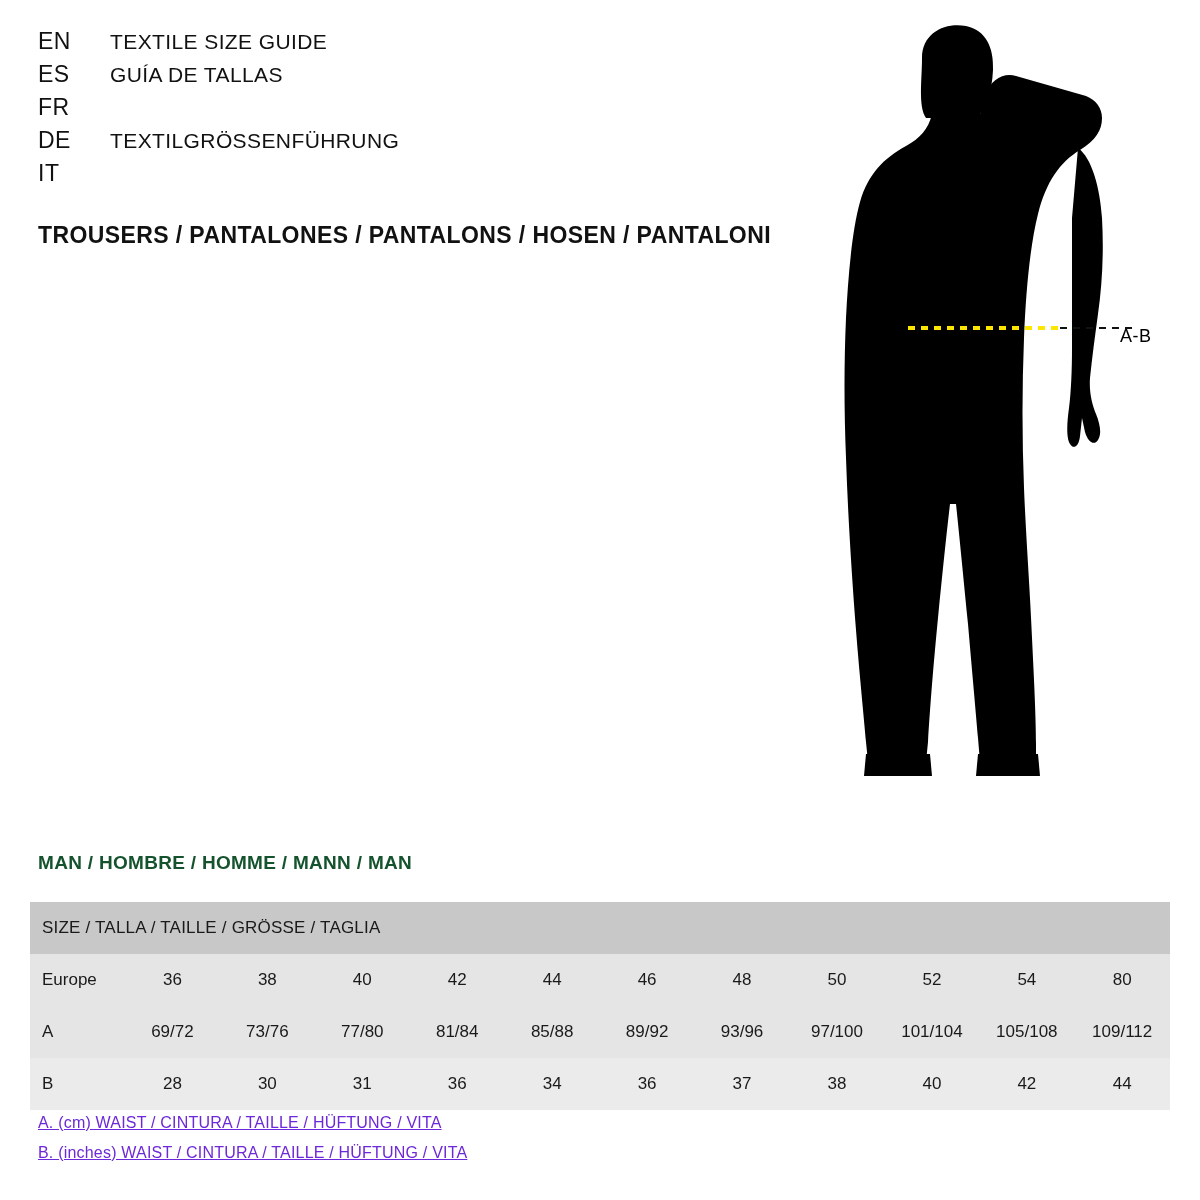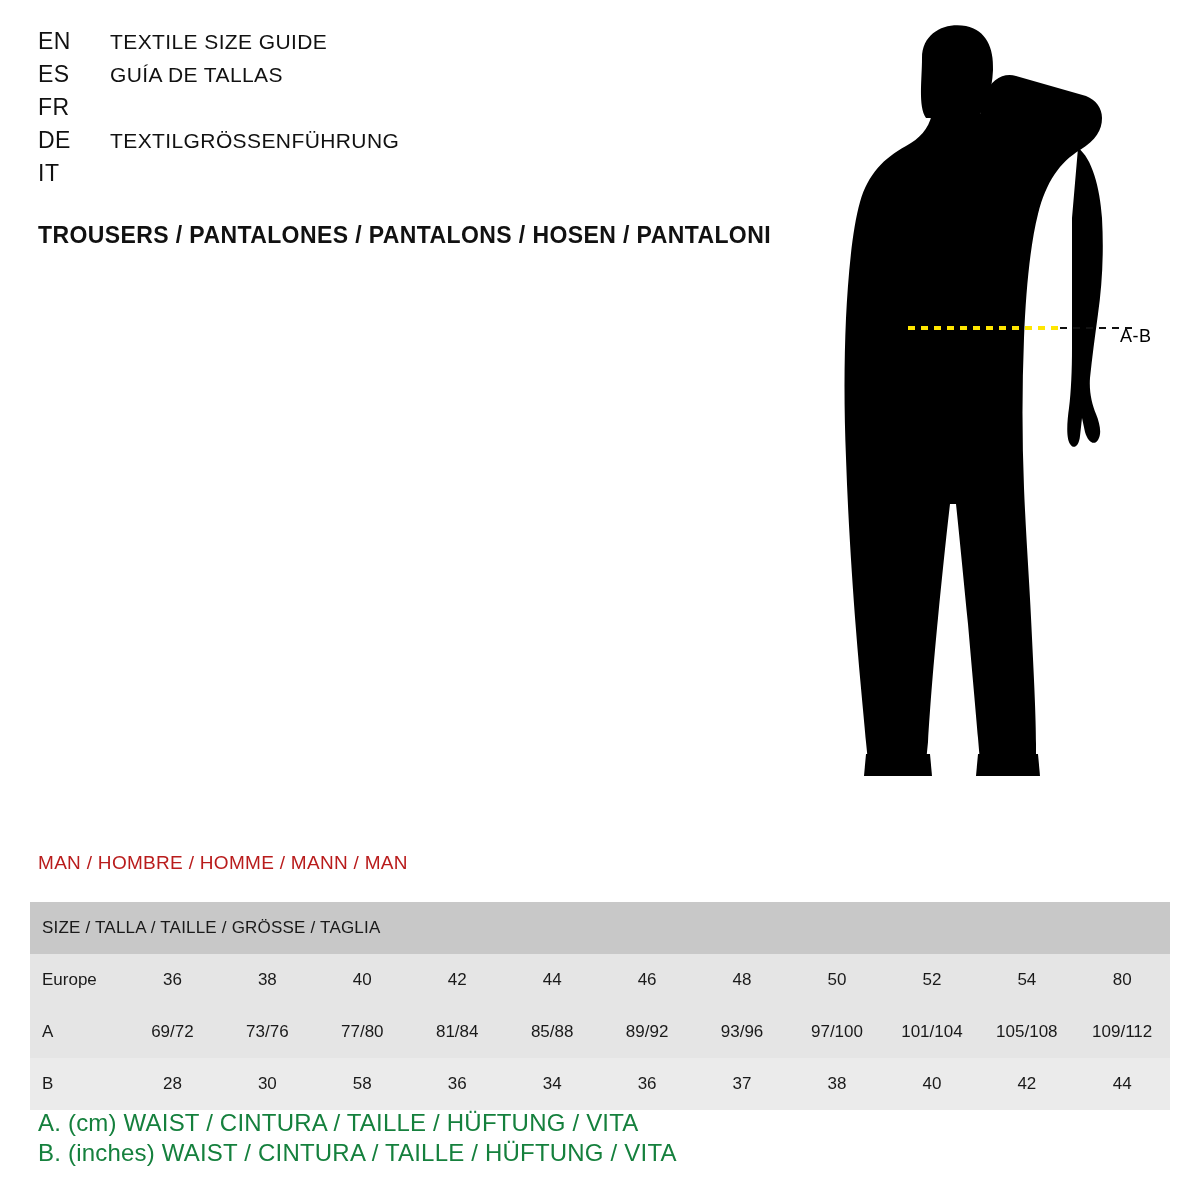--- a/index.html
+++ b/index.html
@@ -72,23 +72,23 @@
     color: #000000;
     letter-spacing: 0.5px;
   }
 
   
   #gender-caption {
     position: absolute;
     left: 38px;
     top: 852px;
     font-size: 19px;
-    font-weight: normal;
+    font-weight: bold;
     letter-spacing: 0.3px;
-    color: #b91c1c;
+    color: #14532d;
   }
 
   
   #size-table {
     position: absolute;
     left: 30px;
     top: 902px;
     width: 1140px;
     border-collapse: collapse;
     table-layout: fixed;
@@ -118,24 +118,25 @@
   .row-light { background: #e5e5e5; }
   .row-grey  { background: #ebebeb; }
 
   
   #footnotes {
     position: absolute;
     left: 38px;
     top: 1108px;
   }
   .footnote {
-    font-size: 24px;
+    font-size: 16px;
     letter-spacing: 0.2px;
-    color: #15803d;
+    color: #6d28d9;
     line-height: 30px;
+    text-decoration: underline;
   }
 </style>
 </head>
 <body>
 
 <div id="lang-block">
   <div class="lang-row">
     <div class="lang-code">EN</div>
     <div class="lang-text">Textile size guide</div>
   </div>
@@ -237,21 +238,21 @@
     <td>97/100</td>
     <td>101/104</td>
     <td>105/108</td>
     <td>109/112</td>
   </tr>
 
   <tr class="row-grey">
     <td class="row-label">B</td>
     <td>28</td>
     <td>30</td>
-    <td>58</td>
+    <td>31</td>
     <td>36</td>
     <td>34</td>
     <td>36</td>
     <td>37</td>
     <td>38</td>
     <td>40</td>
     <td>42</td>
     <td>44</td>
   </tr>
 </tbody>

